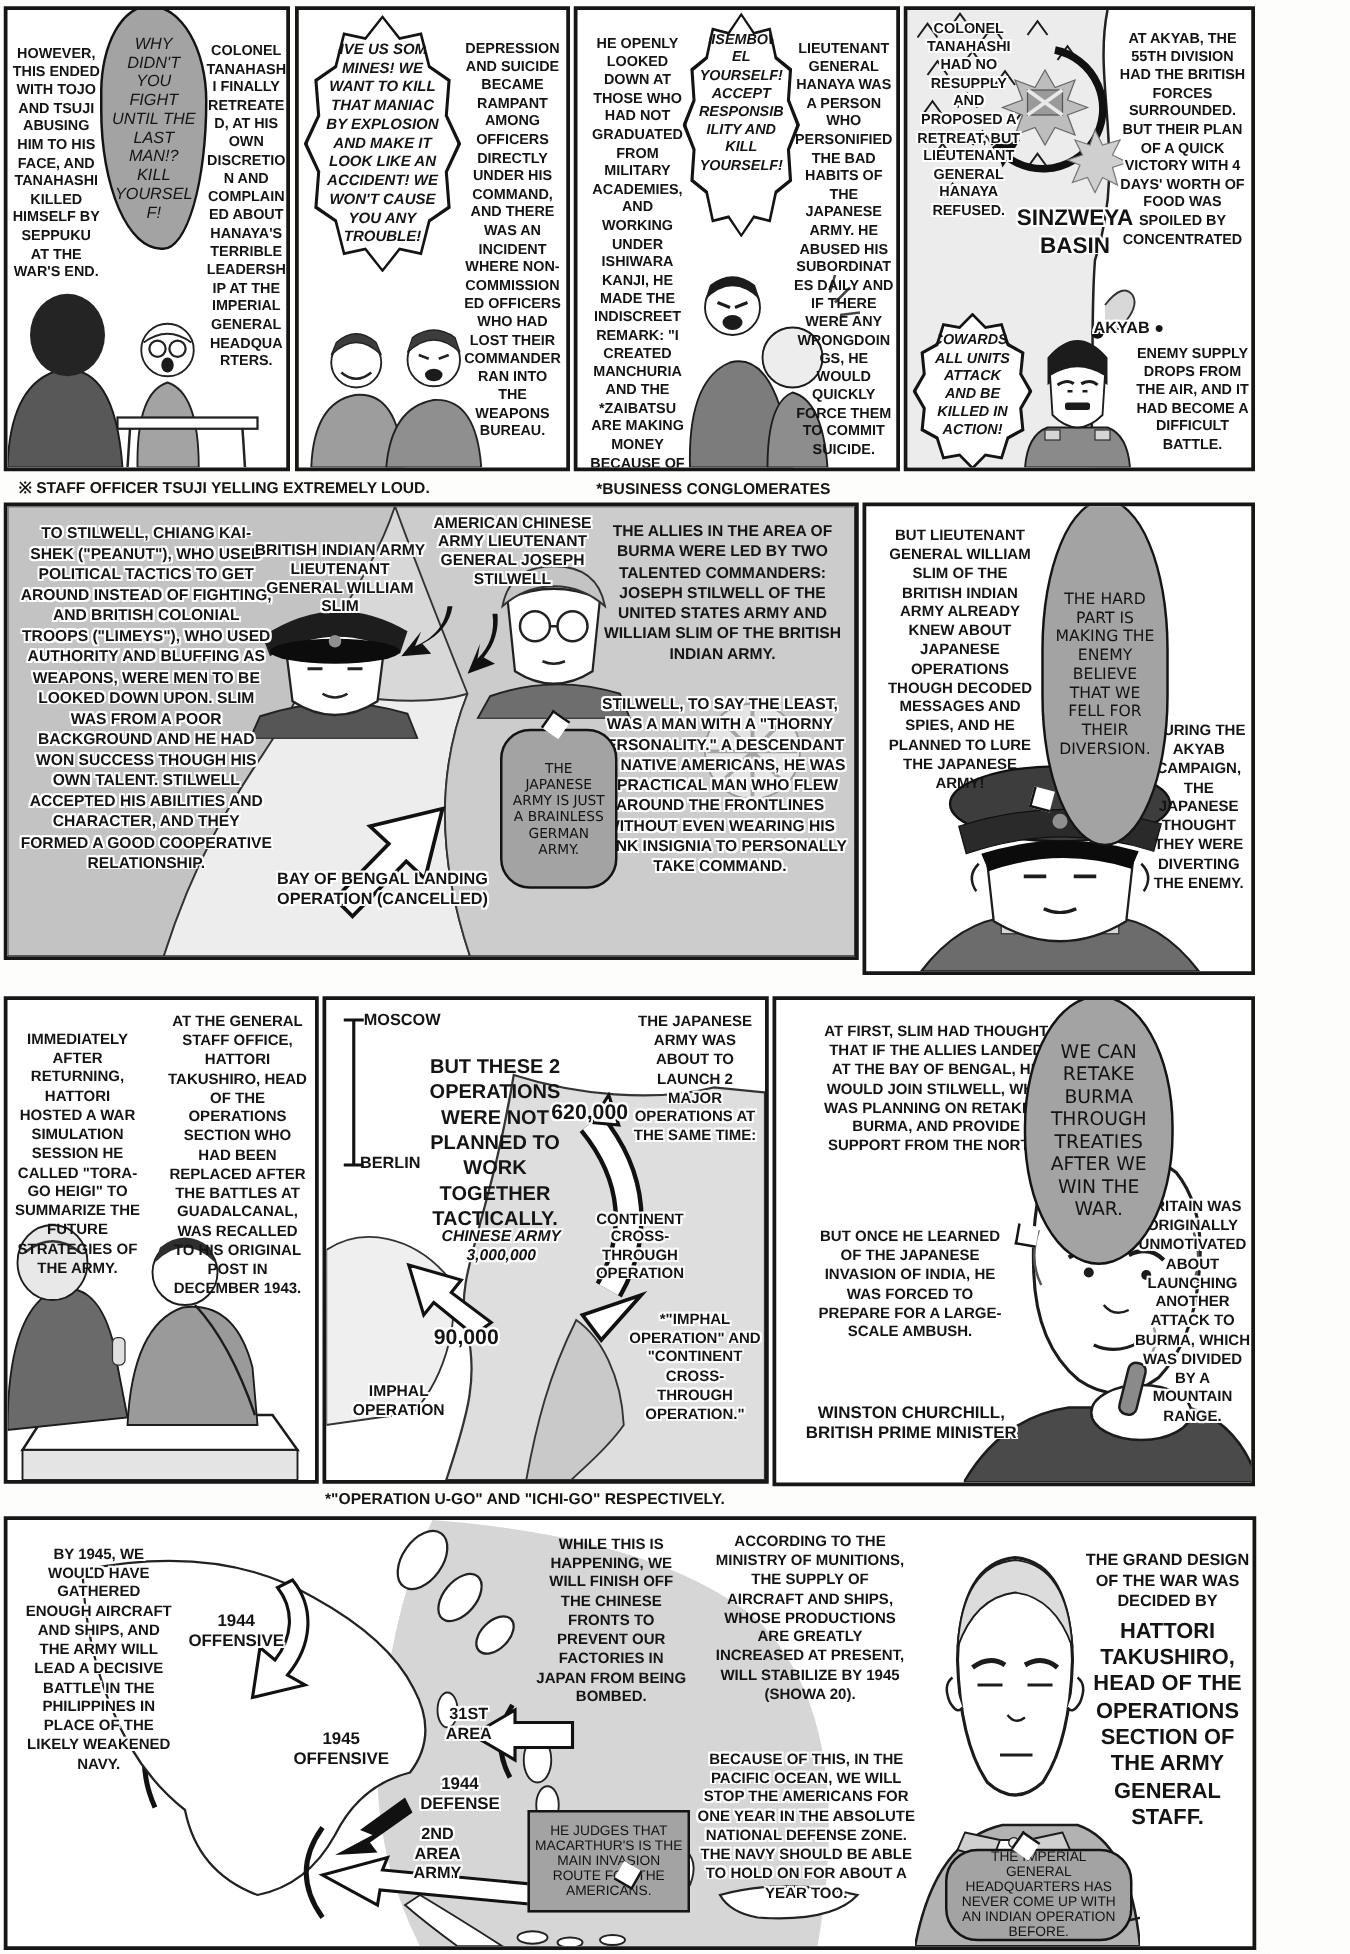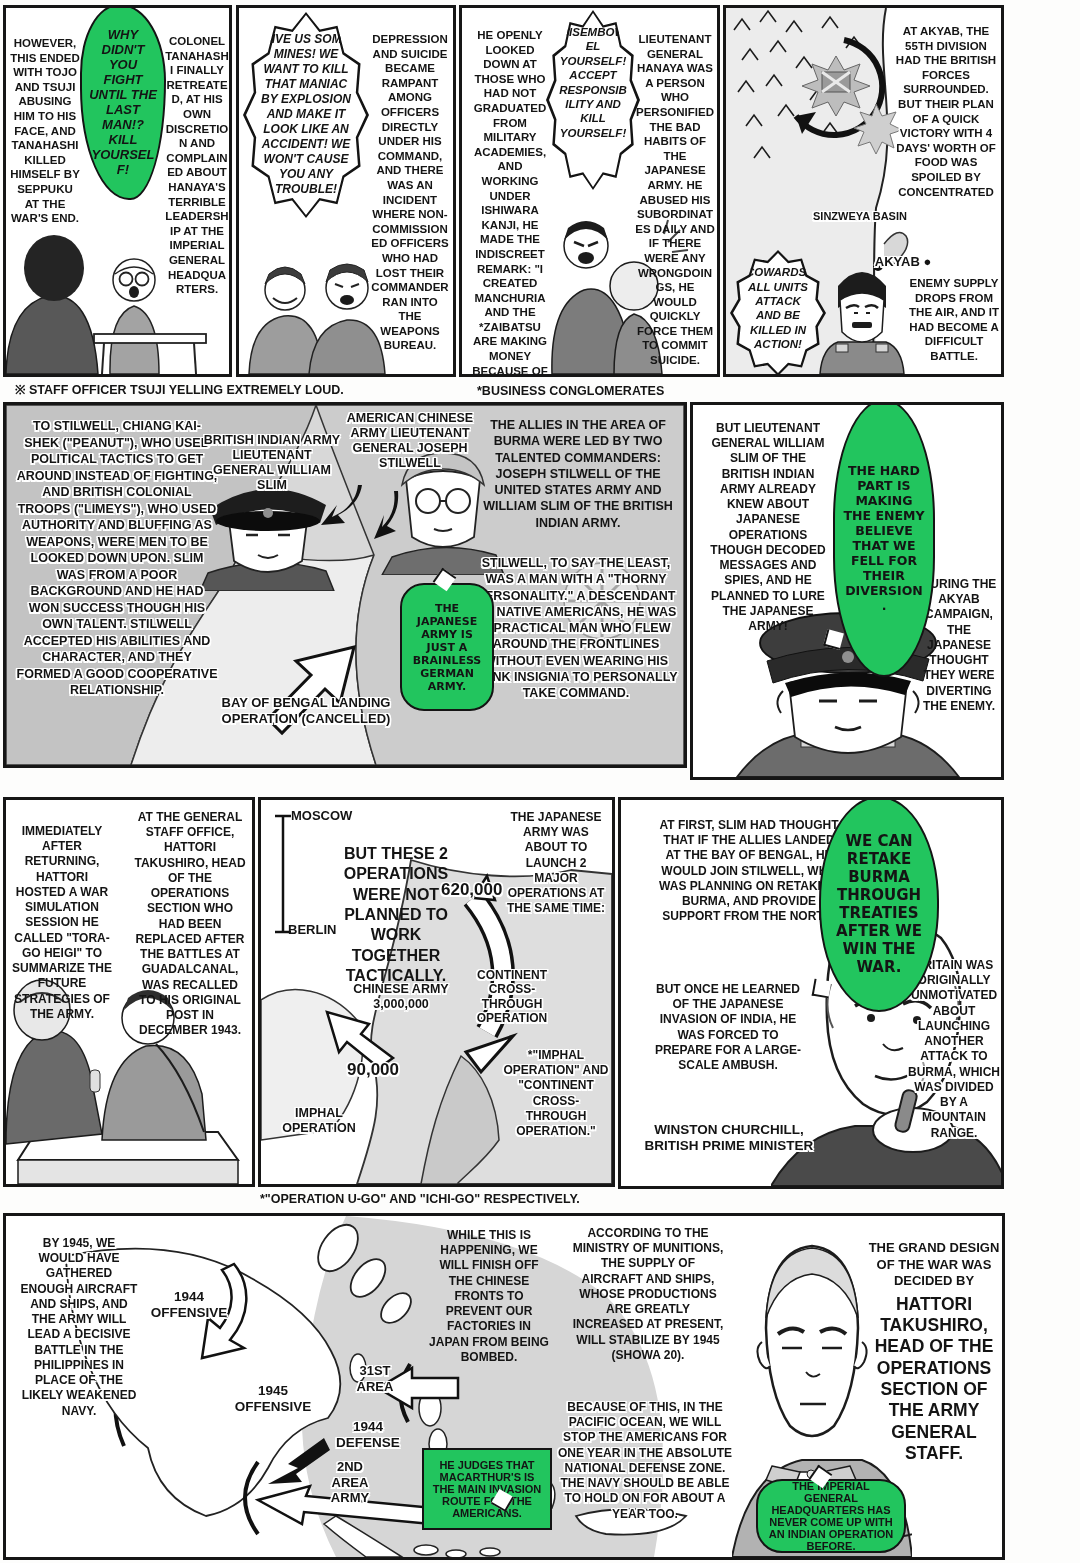--- a/index.html
+++ b/index.html
@@ -3,23 +3,23 @@
 <meta charset="utf-8">
 <style>
   html,body{margin:0;padding:0;background:#f4f4f2;}
   #page{position:relative;width:1080px;height:1563px;background:#fdfdfc;overflow:hidden;
         font-family:"Liberation Sans",sans-serif;color:#141414;}
   .panel{position:absolute;background:#fff;border:3px solid #161616;box-sizing:border-box;overflow:hidden;}
   .cap{position:absolute;font-weight:bold;font-size:11.5px;line-height:1.27;text-align:center;
        color:#141414;overflow-wrap:anywhere;z-index:6;}
   .halo{text-shadow:-1.5px -1.5px 0 #fff,1.5px -1.5px 0 #fff,-1.5px 1.5px 0 #fff,1.5px 1.5px 0 #fff,
         -1.5px 0 0 #fff,1.5px 0 0 #fff,0 -1.5px 0 #fff,0 1.5px 0 #fff;}
-  .bubble{position:absolute;background:#22c55e;border:2.5px solid #141414;display:flex;align-items:center;
+  .bubble{position:absolute;background:#a3a3a3;border:2.5px solid #141414;display:flex;align-items:center;
           justify-content:center;text-align:center;box-sizing:border-box;z-index:7;
-          font-weight:bold;overflow-wrap:anywhere;}
+          font-weight:normal;overflow-wrap:anywhere;}
   .burst{position:absolute;background:#141414;z-index:7;
      clip-path:polygon(100% 50%,91.5% 61.1%,93.3% 75%,80.4% 80.4%,75% 93.3%,61.1% 91.5%,50% 100%,38.9% 91.5%,25% 93.3%,19.6% 80.4%,6.7% 75%,8.5% 61.1%,0% 50%,8.5% 38.9%,6.7% 25%,19.6% 19.6%,25% 6.7%,38.9% 8.5%,50% 0%,61.1% 8.5%,75% 6.7%,80.4% 19.6%,93.3% 25%,91.5% 38.9%);}
   .burst .inner{position:absolute;inset:3px;background:#fff;display:flex;align-items:center;justify-content:center;
      clip-path:polygon(100% 50%,91.5% 61.1%,93.3% 75%,80.4% 80.4%,75% 93.3%,61.1% 91.5%,50% 100%,38.9% 91.5%,25% 93.3%,19.6% 80.4%,6.7% 75%,8.5% 61.1%,0% 50%,8.5% 38.9%,6.7% 25%,19.6% 19.6%,25% 6.7%,38.9% 8.5%,50% 0%,61.1% 8.5%,75% 6.7%,80.4% 19.6%,93.3% 25%,91.5% 38.9%);}
   .burst .txt{position:relative;z-index:2;font-weight:bold;font-style:italic;text-align:center;
      padding:16% 13%;overflow-wrap:anywhere;line-height:1.25;}
   .shout{font-style:italic;}
   .lbl{position:absolute;font-weight:bold;font-size:12px;line-height:1.2;text-align:center;z-index:6;}
   .num{position:absolute;font-weight:bold;font-size:17px;z-index:6;}
   .foot{position:absolute;font-weight:bold;font-size:12.5px;z-index:4;text-align:center;}
@@ -123,22 +123,23 @@
       <g>
         <polygon points="110,48 118,62 134,56 128,72 144,78 128,84 134,100 118,94 110,108 102,94 86,100 92,84 76,78 92,72 86,56 102,62" fill="#bdbdbd" stroke="#666"></polygon>
         <rect x="96" y="64" width="28" height="20" fill="#9a9a9a" stroke="#555"></rect>
         <line x1="96" y1="64" x2="124" y2="84" stroke="#e9e9e9" stroke-width="3"></line>
         <line x1="124" y1="64" x2="96" y2="84" stroke="#e9e9e9" stroke-width="3"></line>
         <polygon points="150,96 156,108 170,104 164,116 176,122 164,126 168,140 156,134 150,146 144,134 132,138 138,124 128,120 140,116 134,104 146,108" fill="#cfcfcf" stroke="#777"></polygon>
       </g>
       <circle cx="152" cy="258" r="5" fill="#111"></circle>
       <path d="M158,236 q14,-18 22,-8 q6,10 -10,26 q-10,8 -12,-2" fill="#d8d8d8" stroke="#333" stroke-width="1.5"></path>
     </svg>
+    <div class="cap halo" style="left:5px;top:8px;width:88px;">COLONEL TANAHASHI HAD NO RESUPPLY AND PROPOSED A RETREAT, BUT LIEUTENANT GENERAL HANAYA REFUSED.</div>
     <div class="cap halo" style="left:166px;top:16px;width:108px;">AT AKYAB, THE 55TH DIVISION HAD THE BRITISH FORCES SURROUNDED. BUT THEIR PLAN OF A QUICK VICTORY WITH 4 DAYS' WORTH OF FOOD WAS SPOILED BY CONCENTRATED</div>
-    <div class="lbl halo" style="left:86px;top:156px;width:96px;font-size:11px;margin-top:46px;">SINZWEYA BASIN</div>
+    <div class="lbl halo" style="left:86px;top:156px;width:96px;font-size:18px;">SINZWEYA BASIN</div>
     <div class="lbl halo" style="left:142px;top:246px;width:70px;font-size:13px;">AKYAB ●</div>
     <div class="cap halo" style="left:178px;top:268px;width:100px;">ENEMY SUPPLY DROPS FROM THE AIR, AND IT HAD BECOME A DIFFICULT BATTLE.</div>
     <div class="burst" style="left:4px;top:242px;width:96px;height:126px;">
       <div class="inner"></div>
       <div class="txt" style="font-size:11.5px;">COWARDS! ALL UNITS ATTACK AND BE KILLED IN ACTION!</div>
     </div>
     <svg class="art" style="left:88px;bottom:0;width:96px;height:118px;viewBox:0 0 96 118;" viewBox="0 0 96 118">
       <path d="M6,118 Q8,92 24,86 L72,86 Q88,92 90,118 Z" fill="#8a8a8a" stroke="#1c1c1c" stroke-width="1.5"></path>
       <rect x="22" y="88" width="12" height="8" fill="#d6d6d6" stroke="#333"></rect>
       <rect x="62" y="88" width="12" height="8" fill="#d6d6d6" stroke="#333"></rect>
@@ -263,21 +264,21 @@
       <path d="M212,98 C248,142 250,190 226,232" fill="none" stroke="#111" stroke-width="24"></path>
       <path d="M212,98 C248,142 250,190 226,232" fill="none" stroke="#fff" stroke-width="17"></path>
       <polygon points="205,252 252,236 220,272" fill="#fff" stroke="#111" stroke-width="3"></polygon>
       <path d="M212,98 l14,-22 8,24 Z" fill="#fff" stroke="#111" stroke-width="2.5"></path>
       <path d="M132,258 L100,234 L108,224 L66,212 L78,252 L86,242 L118,268 Z" fill="#fff" stroke="#111" stroke-width="2.5"></path>
     </svg>
     <div class="lbl" style="left:30px;top:8px;width:80px;text-align:left;font-size:13px;">MOSCOW</div>
     <div class="lbl" style="left:27px;top:122px;width:70px;text-align:left;font-size:13px;">BERLIN</div>
     <div class="cap" style="left:82px;top:44px;width:106px;font-size:16px;">BUT THESE 2 OPERATIONS WERE NOT PLANNED TO WORK TOGETHER TACTICALLY.</div>
     <div class="num halo" style="left:180px;top:80px;">620,000</div>
-    <div class="lbl halo" style="left:86px;top:182px;width:108px;font-size:12.5px;">CHINESE ARMY 3,000,000</div>
+    <div class="lbl halo" style="left:86px;top:182px;width:108px;font-size:12.5px;font-style:italic;">CHINESE ARMY 3,000,000</div>
     <div class="lbl halo" style="left:210px;top:168px;width:82px;font-size:12px;">CONTINENT CROSS-THROUGH OPERATION</div>
     <div class="num halo" style="left:86px;top:260px;">90,000</div>
     <div class="lbl halo" style="left:10px;top:306px;width:96px;font-size:12.5px;">IMPHAL OPERATION</div>
     <div class="cap halo" style="left:242px;top:10px;width:106px;font-size:12px;">THE JAPANESE ARMY WAS ABOUT TO LAUNCH 2 MAJOR OPERATIONS AT THE SAME TIME:</div>
     <div class="cap halo" style="left:242px;top:248px;width:106px;font-size:12px;">*"IMPHAL OPERATION" AND "CONTINENT CROSS-THROUGH OPERATION."</div>
   </section>
   <div class="foot" style="left:260px;top:1192px;">*"OPERATION U-GO" AND "ICHI-GO" RESPECTIVELY.</div>
 
   <section class="panel" style="left:618px;top:797px;width:386px;height:392px;">
     <div class="cap" style="left:14px;top:18px;width:188px;font-size:12px;margin-left:20px;">AT FIRST, SLIM HAD THOUGHT THAT IF THE ALLIES LANDED AT THE BAY OF BENGAL, HE WOULD JOIN STILWELL, WHO WAS PLANNING ON RETAKING BURMA, AND PROVIDE SUPPORT FROM THE NORTH.</div>

